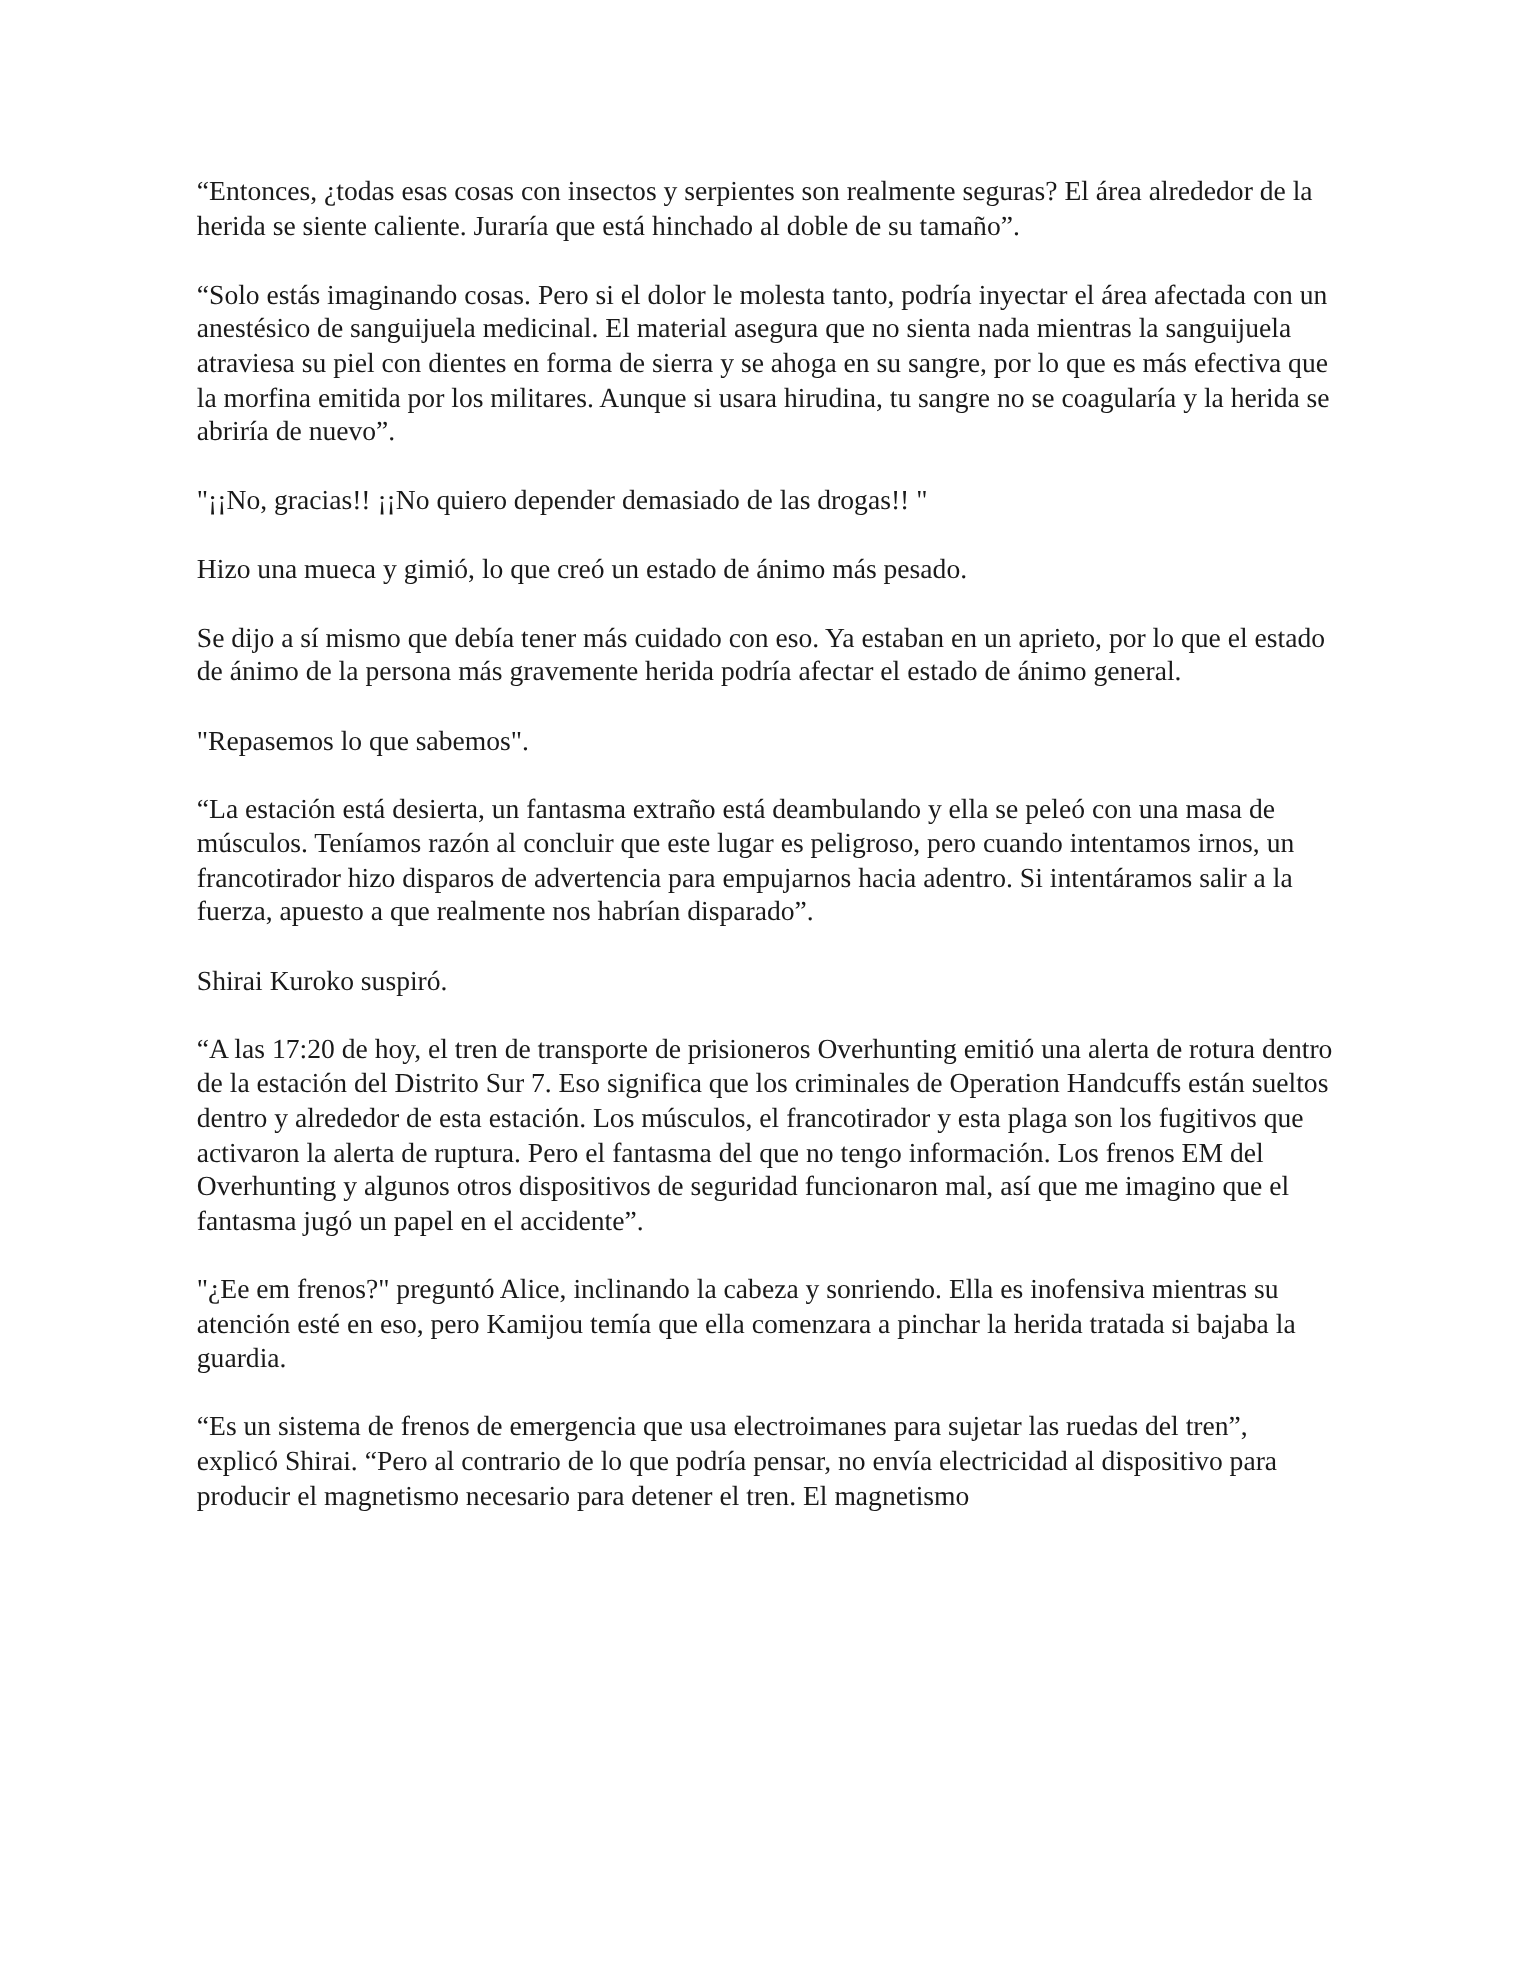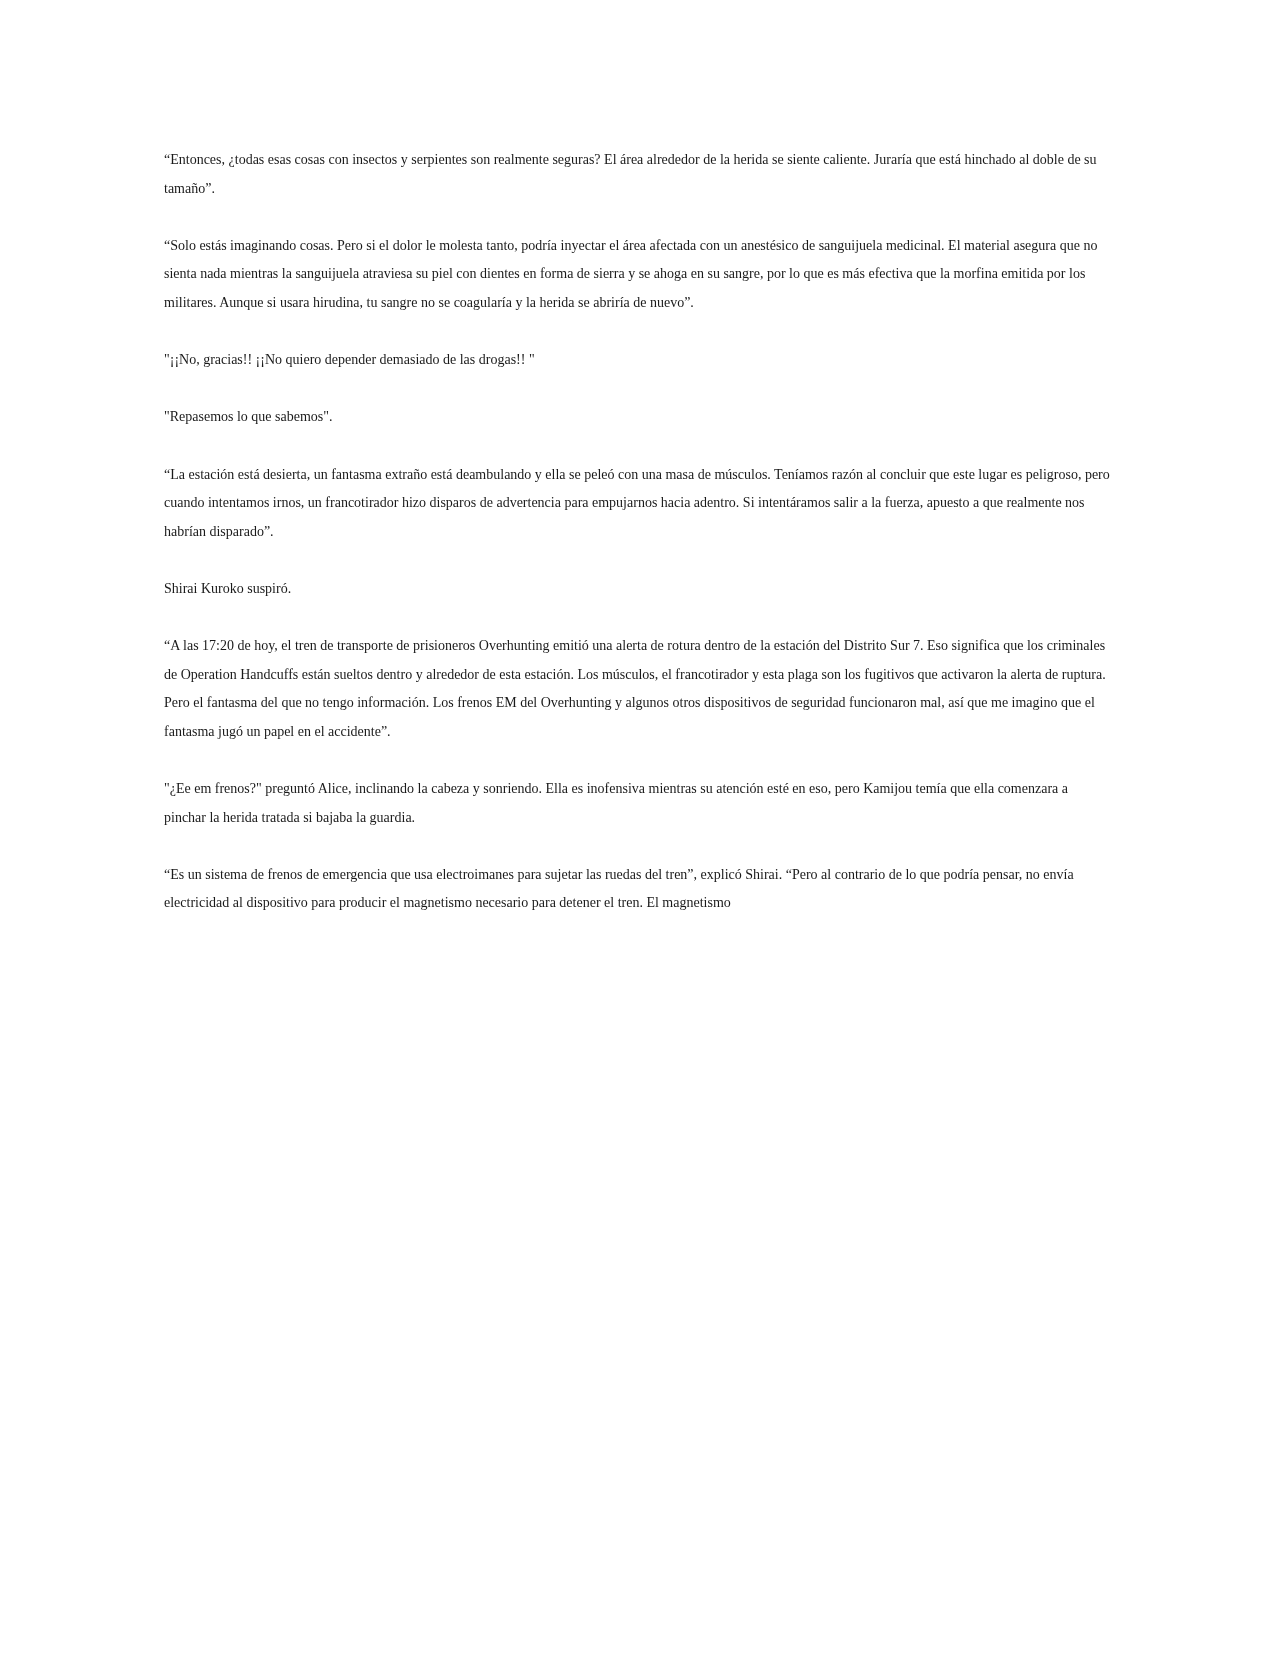--- a/index.html
+++ b/index.html
@@ -20,37 +20,39 @@
     width: 1280px;
     height: 1656px;
     background: #ffffff;
     padding: 146px 120px 0 164px;
   }
   .text-block {
     width: 949px;
   }
   .text-block p {
     margin: 0 0 28.6px 0;
-    font-size: 14px;
+    font-size: 23px;
     line-height: 28.6px;
     text-align: left;
     word-spacing: normal;
   }
   .text-block p:last-child {
     margin-bottom: 0;
   }
 </style>
 </head>
 <body style="color: rgb(26, 26, 26); background: rgb(255, 255, 255);">
 
 <div class="page">
   <div class="text-block">
       <p>“Entonces, ¿todas esas cosas con insectos y serpientes son realmente seguras? El área alrededor de la herida se siente caliente. Juraría que está hinchado al doble de su tamaño”.</p>
       <p>“Solo estás imaginando cosas. Pero si el dolor le molesta tanto, podría inyectar el área afectada con un anestésico de sanguijuela medicinal. El material asegura que no sienta nada mientras la sanguijuela atraviesa su piel con dientes en forma de sierra y se ahoga en su sangre, por lo que es más efectiva que la morfina emitida por los militares. Aunque si usara hirudina, tu sangre no se coagularía y la herida se abriría de nuevo”.</p>
       <p>"¡¡No, gracias!! ¡¡No quiero depender demasiado de las drogas!! "</p>
+      <p>Hizo una mueca y gimió, lo que creó un estado de ánimo más pesado.</p>
+      <p>Se dijo a sí mismo que debía tener más cuidado con eso. Ya estaban en un aprieto, por lo que el estado de ánimo de la persona más gravemente herida podría afectar el estado de ánimo general.</p>
       <p>"Repasemos lo que sabemos".</p>
       <p>“La estación está desierta, un fantasma extraño está deambulando y ella se peleó con una masa de músculos. Teníamos razón al concluir que este lugar es peligroso, pero cuando intentamos irnos, un francotirador hizo disparos de advertencia para empujarnos hacia adentro. Si intentáramos salir a la fuerza, apuesto a que realmente nos habrían disparado”.</p>
       <p>Shirai Kuroko suspiró.</p>
       <p>“A las 17:20 de hoy, el tren de transporte de prisioneros Overhunting emitió una alerta de rotura dentro de la estación del Distrito Sur 7. Eso significa que los criminales de Operation Handcuffs están sueltos dentro y alrededor de esta estación. Los músculos, el francotirador y esta plaga son los fugitivos que activaron la alerta de ruptura. Pero el fantasma del que no tengo información. Los frenos EM del Overhunting y algunos otros dispositivos de seguridad funcionaron mal, así que me imagino que el fantasma jugó un papel en el accidente”.</p>
       <p>"¿Ee em frenos?" preguntó Alice, inclinando la cabeza y sonriendo. Ella es inofensiva mientras su atención esté en eso, pero Kamijou temía que ella comenzara a pinchar la herida tratada si bajaba la guardia.</p>
       <p>“Es un sistema de frenos de emergencia que usa electroimanes para sujetar las ruedas del tren”, explicó Shirai. “Pero al contrario de lo que podría pensar, no envía electricidad al dispositivo para producir el magnetismo necesario para detener el tren. El magnetismo</p>
     </div>
 </div>
 
 </body></html>

